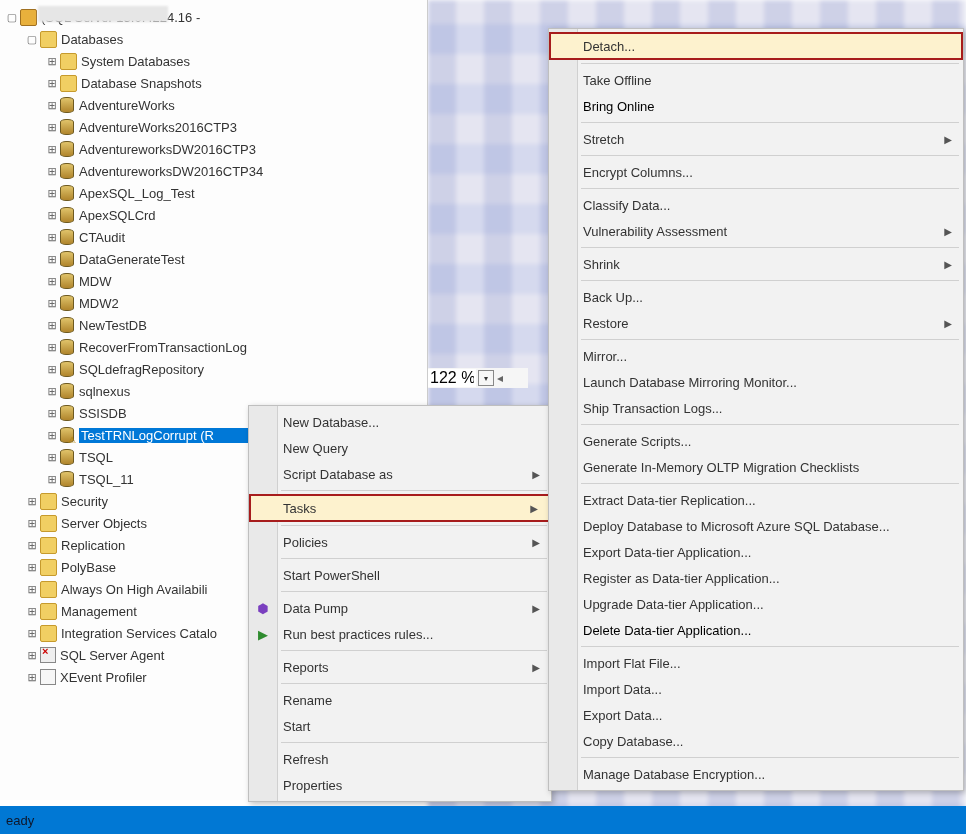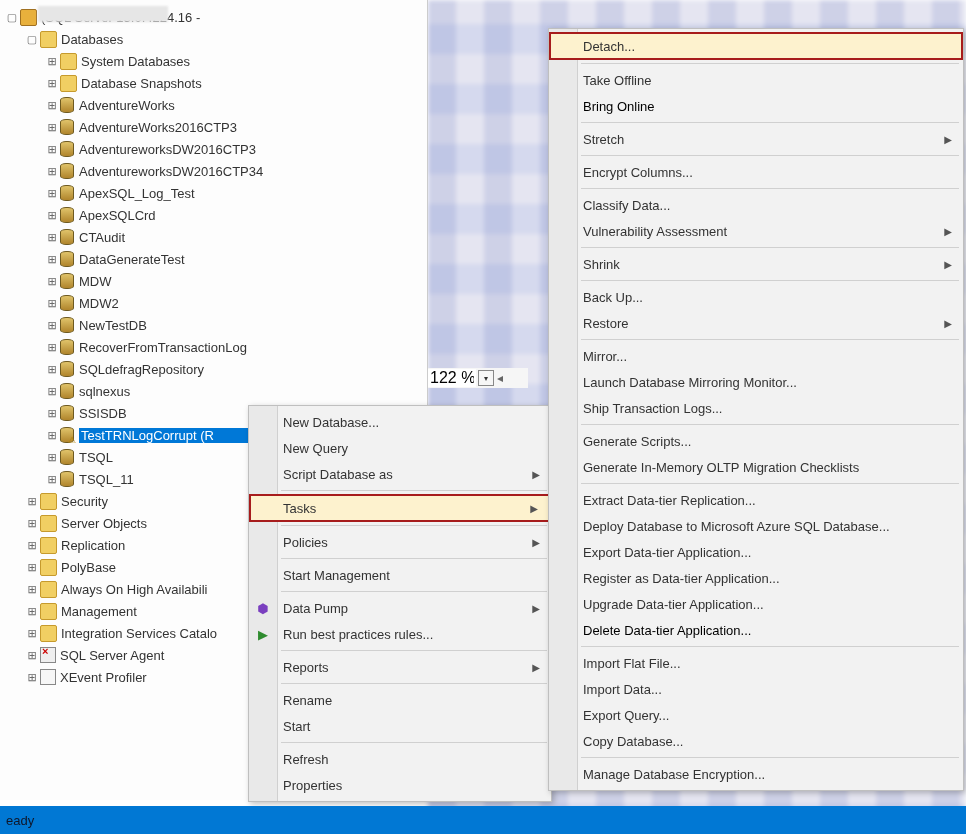--- a/index.html
+++ b/index.html
@@ -254,21 +254,21 @@
           <span>Tasks</span>
           <span class="sub">▶</span>
         </div>
         <div class="sep"></div>
         <div class="mi">
           <span>Policies</span>
           <span class="sub">▶</span>
         </div>
         <div class="sep"></div>
         <div class="mi">
-          <span>Start Management</span>
+          <span>Start PowerShell</span>
         </div>
         <div class="sep"></div>
         <div class="mi">
           <span class="gic" style="color:#7a3fbf">⬢</span>
           <span>Data Pump</span>
           <span class="sub">▶</span>
         </div>
         <div class="mi">
           <span class="gic" style="color:#2e8b2e">▶</span>
           <span>Run best practices rules...</span>
@@ -375,21 +375,21 @@
           <span>Delete Data-tier Application...</span>
         </div>
         <div class="sep"></div>
         <div class="mi">
           <span>Import Flat File...</span>
         </div>
         <div class="mi">
           <span>Import Data...</span>
         </div>
         <div class="mi">
-          <span>Export Query...</span>
+          <span>Export Data...</span>
         </div>
         <div class="mi">
           <span>Copy Database...</span>
         </div>
         <div class="sep"></div>
         <div class="mi">
           <span>Manage Database Encryption...</span>
         </div>
       </div>
 </div>

